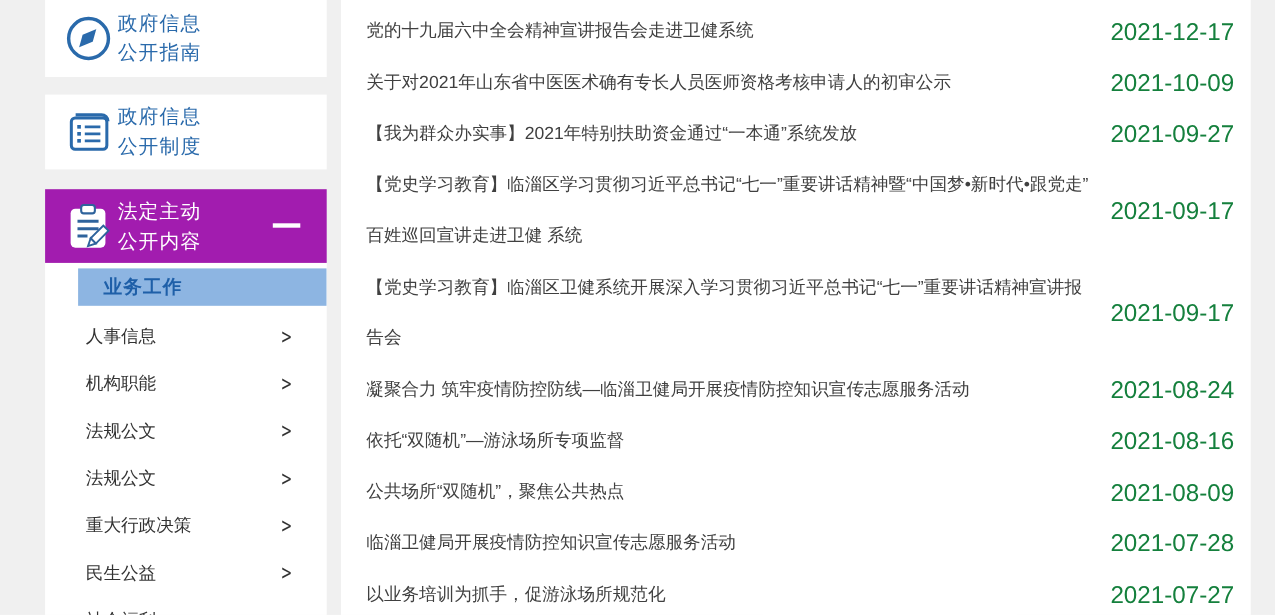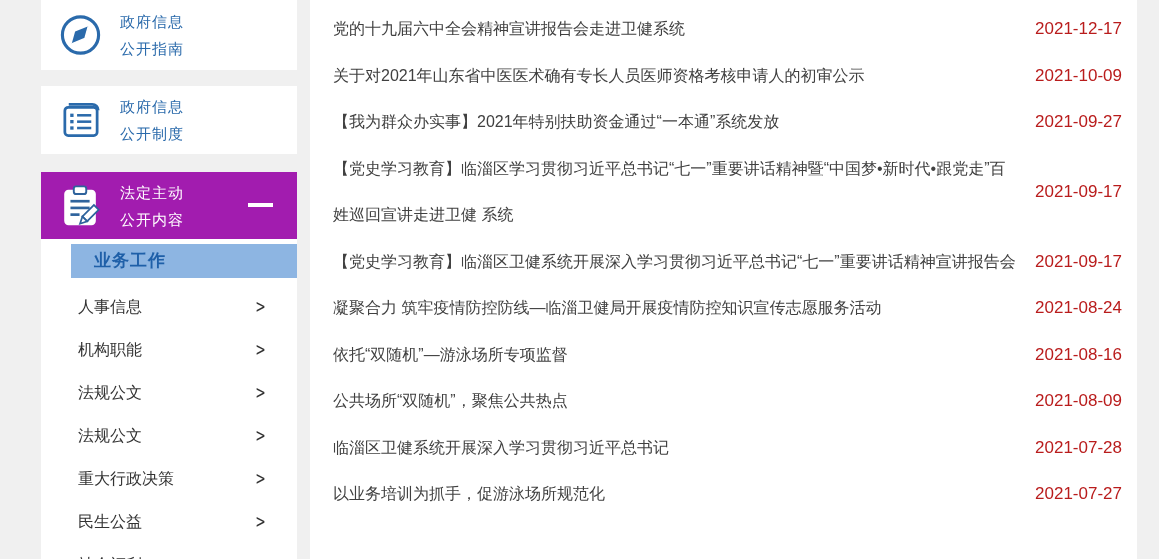--- a/index.html
+++ b/index.html
@@ -21,22 +21,22 @@
     position:relative;
   }
   .side-block.b1 { height:70px; }
   .side-block.b2 { height:68px; margin-top:16px; }
   .side-block.b3 { height:67px; margin-top:18px; background:#a21caf; }
 
   .side-icon { width:45px; height:46px; flex:0 0 auto; display:block; color:#2a6aab; }
   .side-block.b3 .side-icon { color:#ffffff; }
 
   .side-label {
-    margin-left:17px;
-    font-size:15px; line-height:27px;
+    margin-left:4px;
+    font-size:18px; line-height:27px;
     color:#2a6aab; letter-spacing:1px;
   }
   .side-block.b3 .side-label { color:#ffffff; }
 
   .collapse-dash {
     position:absolute; right:24px; top:31px;
     width:25px; height:4px; background:#ffffff;
   }
 
   .side-submenu {
@@ -81,21 +81,21 @@
     cursor:pointer;
   }
   .news-title {
     flex:1 1 auto;
     font-size:16px; line-height:46.5px;
     color:#404040; text-decoration:none;
   }
   .news-date {
     flex:0 0 auto;
     margin-left:18px;
-    font-size:17px; color:#b91c1c;
+    font-size:22px; color:#15803d;
     white-space:nowrap;
   }
 </style>
 </head>
 <body>
 
 <div class="sidebar">
 
   <div class="side-block b1">
     <svg class="side-icon" viewBox="0 0 46 46">
@@ -222,21 +222,21 @@
     <a class="news-title">依托“双随机”—游泳场所专项监督</a>
     <span class="news-date">2021-08-16</span>
   </div>
 
   <div class="news-row">
     <a class="news-title">公共场所“双随机”，聚焦公共热点</a>
     <span class="news-date">2021-08-09</span>
   </div>
 
   <div class="news-row">
-    <a class="news-title">临淄区卫健系统开展深入学习贯彻习近平总书记</a>
+    <a class="news-title">临淄卫健局开展疫情防控知识宣传志愿服务活动</a>
     <span class="news-date">2021-07-28</span>
   </div>
 
   <div class="news-row">
     <a class="news-title">以业务培训为抓手，促游泳场所规范化</a>
     <span class="news-date">2021-07-27</span>
   </div>
 </div>
 
 </body></html>

